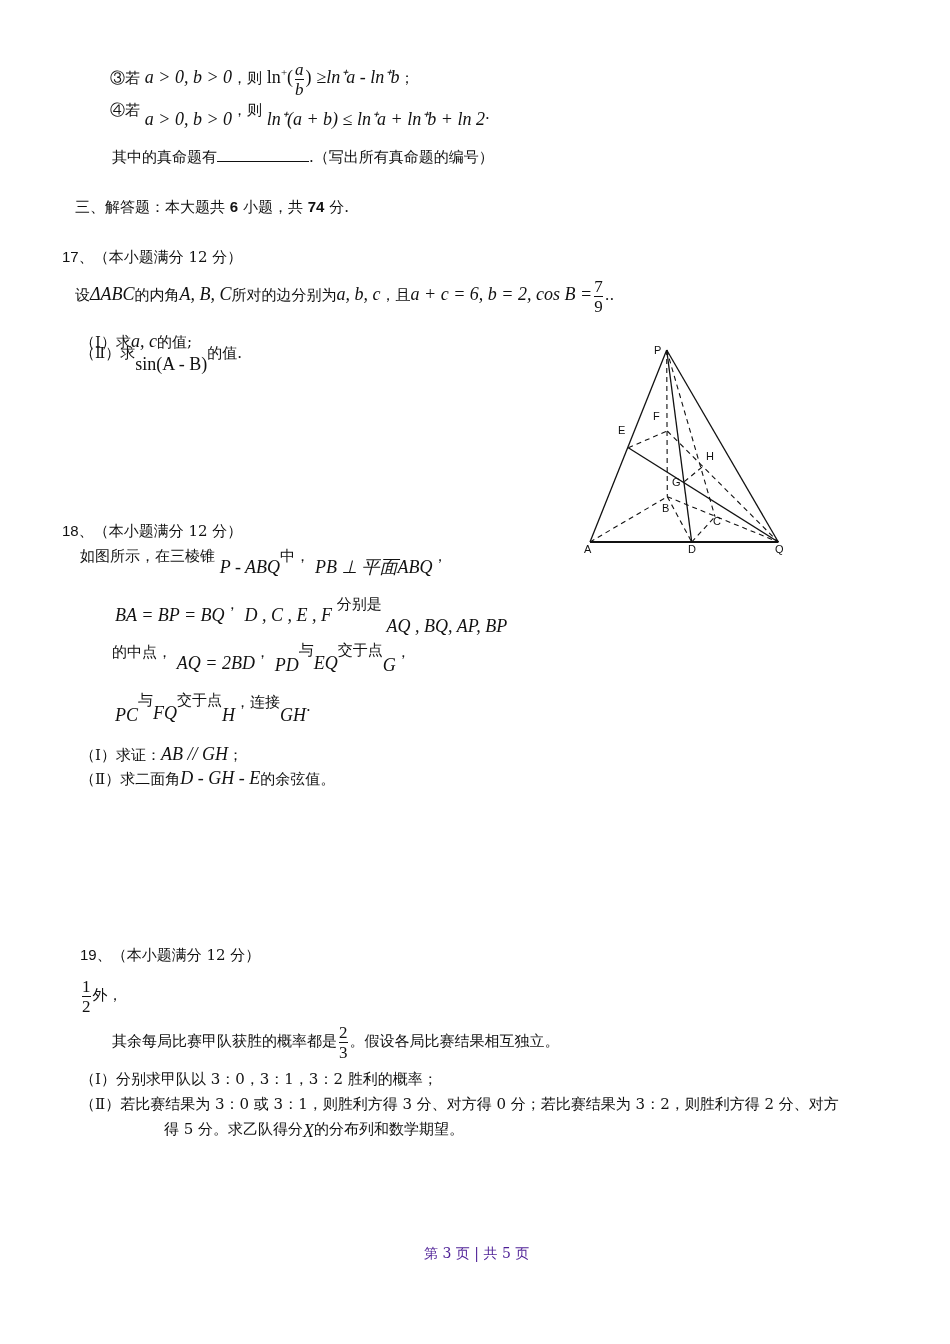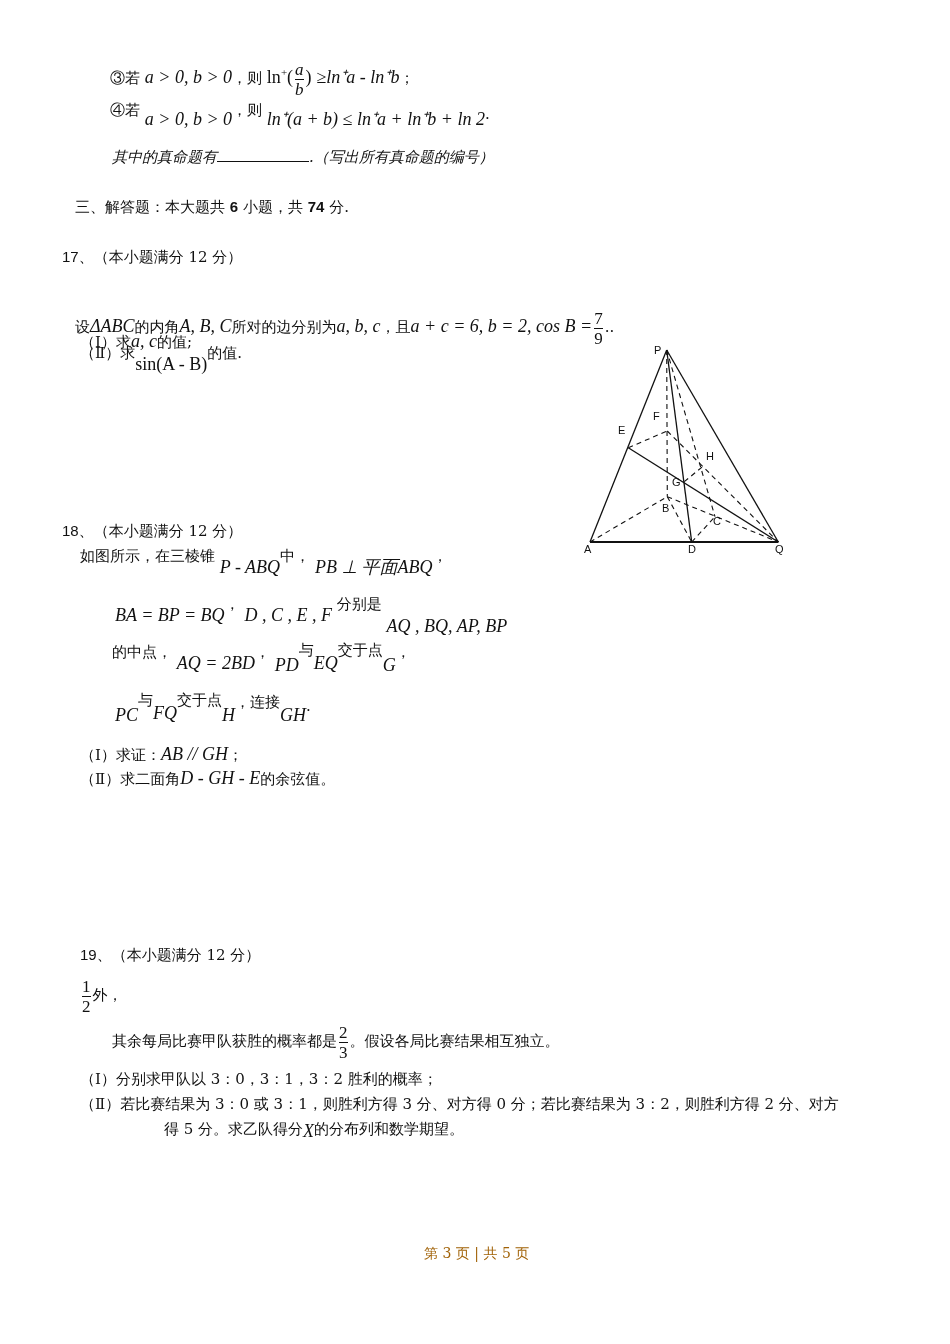--- a/index.html
+++ b/index.html
@@ -14,52 +14,52 @@
   .mr { font-family: "Liberation Serif", "DejaVu Serif", serif; font-style: normal; font-size: 18px; }
   .sans { font-family: "Liberation Sans", "DejaVu Sans", sans-serif; }
   .b { font-weight: bold; }
   .sup { font-size: 11px; vertical-align: super; font-style: normal; }
   .frac { display: inline-block; vertical-align: middle; text-align: center; line-height: 1; margin: 0 2px; }
   .frac .num { display: block; font-style: italic; }
   .frac .bar { display: block; border-top: 1px solid #111; margin: 1px 0; }
   .frac .den { display: block; font-style: italic; }
   .frac.up .num, .frac.up .den { font-style: normal; }
   .blank { display: inline-block; width: 92px; border-bottom: 1px solid #111; height: 14px; vertical-align: baseline; }
-  .footer { font-size: 14px; color: #a16207; }
+  .footer { font-size: 14px; color: #4c1d95; }
   svg text { font-family: "Liberation Sans", "DejaVu Sans", sans-serif; font-size: 11px; fill: #111; }
 </style>
 </head>
 <body>
 
 <div class="abs cn" style="left:110px; top:52px; height:40px; line-height:40px;">
   <span>③若</span>
   <span class="m">a &gt; 0, b &gt; 0</span><span>，则</span>
   <span class="mr"><span>ln</span><span class="sup">+</span>(</span><span class="frac m" style="font-size:17px;"><span class="num">a</span><span class="bar"></span><span class="den">b</span></span><span class="mr">)</span>
   <span class="mr">≥</span><span class="m">ln⁺a - ln⁺b</span><span>；</span>
 </div>
 
 <div class="abs cn" style="left:110px; top:100px; height:30px;">
   <span style="position:relative; top:-4px;">④若</span>
   <span class="m" style="position:relative; top:6px;">a &gt; 0, b &gt; 0</span><span style="position:relative; top:-4px;">，则</span>
   <span class="m" style="position:relative; top:6px;">ln⁺(a + b) ≤ ln⁺a + ln⁺b + ln 2</span><span>.</span>
 </div>
 
-<div class="abs cn" style="left:112px; top:147px;font-style:italic;">
+<div class="abs cn" style="left:112px; top:147px;">
   <span>其中的真命题有</span><span class="blank"></span><span>.（写出所有真命题的编号）</span>
 </div>
 
 <div class="abs cn" style="left:75px; top:198px;">
   <span>三、解答题：本大题共 </span><span class="sans b">6</span><span> 小题，共 </span><span class="sans b">74</span><span> 分.</span>
 </div>
 
 <div class="abs cn" style="left:62px; top:248px;">
   <span class="sans">17</span><span>、（本小题满分 12 分）</span>
 </div>
 
-<div class="abs cn" style="left:75px; top:272px; height:44px; line-height:44px;margin-top:32px;">
+<div class="abs cn" style="left:75px; top:272px; height:44px; line-height:44px;">
   <span>设</span><span class="m">ΔABC</span><span>的内角</span><span class="m">A, B, C</span><span>所对的边分别为</span><span class="m">a, b, c</span><span>，且</span><span class="m">a + c = 6, b = 2, cos B =</span><span class="frac up mr" style="font-size:17px;"><span class="num">7</span><span class="bar"></span><span class="den">9</span></span><span>..</span>
 </div>
 
 <div class="abs cn" style="left:80px; top:331px;">
   <span>（Ⅰ）求</span><span class="m">a, c</span><span>的值;</span>
 </div>
 
 <div class="abs cn" style="left:80px; top:346px; height:34px;">
   <span style="position:relative; top:-4px;">（Ⅱ）求</span><span class="mr" style="position:relative; top:8px;">sin(A - B)</span><span style="position:relative; top:-4px;">的值.</span>
 </div>

